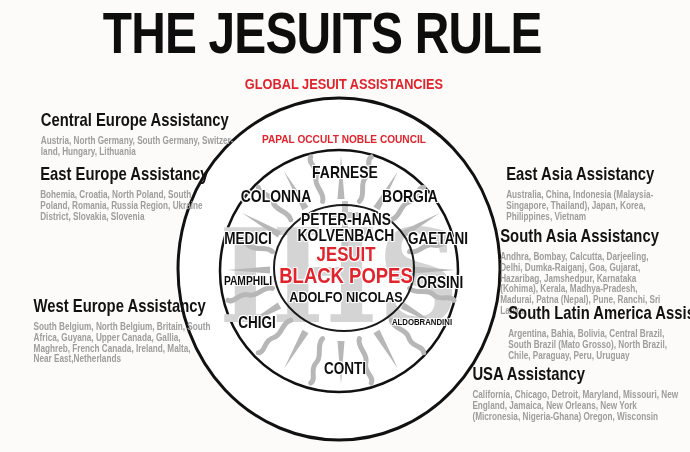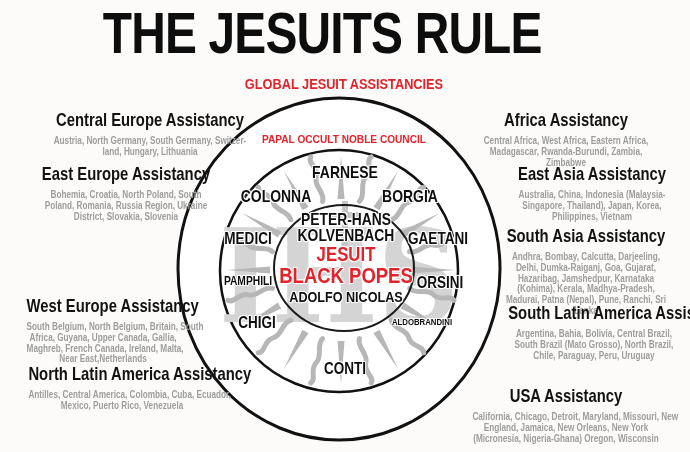--- a/index.html
+++ b/index.html
@@ -22,21 +22,21 @@
     font-weight:bold;font-size:57px;line-height:1.05;letter-spacing:-1px;
     color:#0d0d0d;white-space:nowrap;
   }
   .page-title .squeeze{display:inline-block;transform:scaleX(.84);transform-origin:50% 50%;}
   .red-label{
     position:absolute;transform:translateX(-50%) scaleX(.88);
     color:var(--red);font-weight:bold;white-space:nowrap;
   }
   .outer-ring-label{left:344px;top:76px;font-size:14.5px;}
   .council-label{left:344px;top:133px;font-size:11.5px;}
-  .assist{position:absolute;text-align:center;}
+  .assist{position:absolute;text-align:left;}
   .cond{transform:scaleX(.78);transform-origin:50% 0;}
   .a-head{
     font-weight:bold;font-size:19px;line-height:20px;color:var(--ink);
     white-space:nowrap;margin-bottom:5px;
   }
   .a-list{font-weight:bold;font-size:10.5px;line-height:10.8px;color:var(--muted);}
   .a-list div{white-space:nowrap;}
   .fam{
     position:absolute;font-weight:bold;color:#0e0e0e;white-space:nowrap;
     transform:translate(-50%,-50%) scaleX(.82);
@@ -127,51 +127,32 @@
   <div class="assist" style="left:16px;top:164px;width:220px">
     <div class="cond">
         <div class="a-head">East Europe Assistancy</div>
     <div class="a-list">
           <div>Bohemia, Croatia, North Poland, South</div>
           <div>Poland, Romania, Russia Region, Ukraine</div>
           <div>District, Slovakia, Slovenia</div>
         </div>
       </div>
   </div>
-  <div class="assist" style="left:5px;top:296px;width:196px">
+  <div class="assist" style="left:12px;top:296px;width:196px">
     <div class="cond">
         <div class="a-head">West Europe Assistancy</div>
     <div class="a-list">
           <div>South Belgium, North Belgium, Britain, South</div>
           <div>Africa, Guyana, Upper Canada, Gallia,</div>
           <div>Maghreb, French Canada, Ireland, Malta,</div>
           <div>Near East,Netherlands</div>
         </div>
       </div>
   </div>
-  <div class="assist" style="left:2px;top:364px;width:240px">
-    <div class="cond">
-        <div class="a-head">North Latin America Assistancy</div>
-    <div class="a-list">
-          <div>Antilles, Central America, Colombia, Cuba, Ecuador,</div>
-          <div>Mexico, Puerto Rico, Venezuela</div>
-        </div>
-      </div>
-  </div>
 
-  <div class="assist" style="left:446px;top:110px;width:240px">
-    <div class="cond">
-        <div class="a-head">Africa Assistancy</div>
-    <div class="a-list">
-          <div>Central Africa, West Africa, Eastern Africa,</div>
-          <div>Madagascar, Rwanda-Burundi, Zambia,</div>
-          <div>Zimbabwe</div>
-        </div>
-      </div>
-  </div>
   <div class="assist" style="left:482px;top:164px;width:220px">
     <div class="cond">
         <div class="a-head">East Asia Assistancy</div>
     <div class="a-list">
           <div>Australia, China, Indonesia (Malaysia-</div>
           <div>Singapore, Thailand), Japan, Korea,</div>
           <div>Philippines, Vietnam</div>
         </div>
       </div>
   </div>
@@ -191,21 +172,21 @@
   <div class="assist" style="left:484px;top:303px;width:220px">
     <div class="cond">
         <div class="a-head">South Latin America Assistancy</div>
     <div class="a-list">
           <div>Argentina, Bahia, Bolivia, Central Brazil,</div>
           <div>South Brazil (Mato Grosso), North Brazil,</div>
           <div>Chile, Paraguay, Peru, Uruguay</div>
         </div>
       </div>
   </div>
-  <div class="assist" style="left:446px;top:386px;width:240px">
+  <div class="assist" style="left:446px;top:364px;width:240px">
     <div class="cond">
         <div class="a-head">USA Assistancy</div>
     <div class="a-list">
           <div>California, Chicago, Detroit, Maryland, Missouri, New</div>
           <div>England, Jamaica, New Orleans, New York</div>
           <div>(Micronesia, Nigeria-Ghana) Oregon, Wisconsin</div>
         </div>
       </div>
   </div>
 

